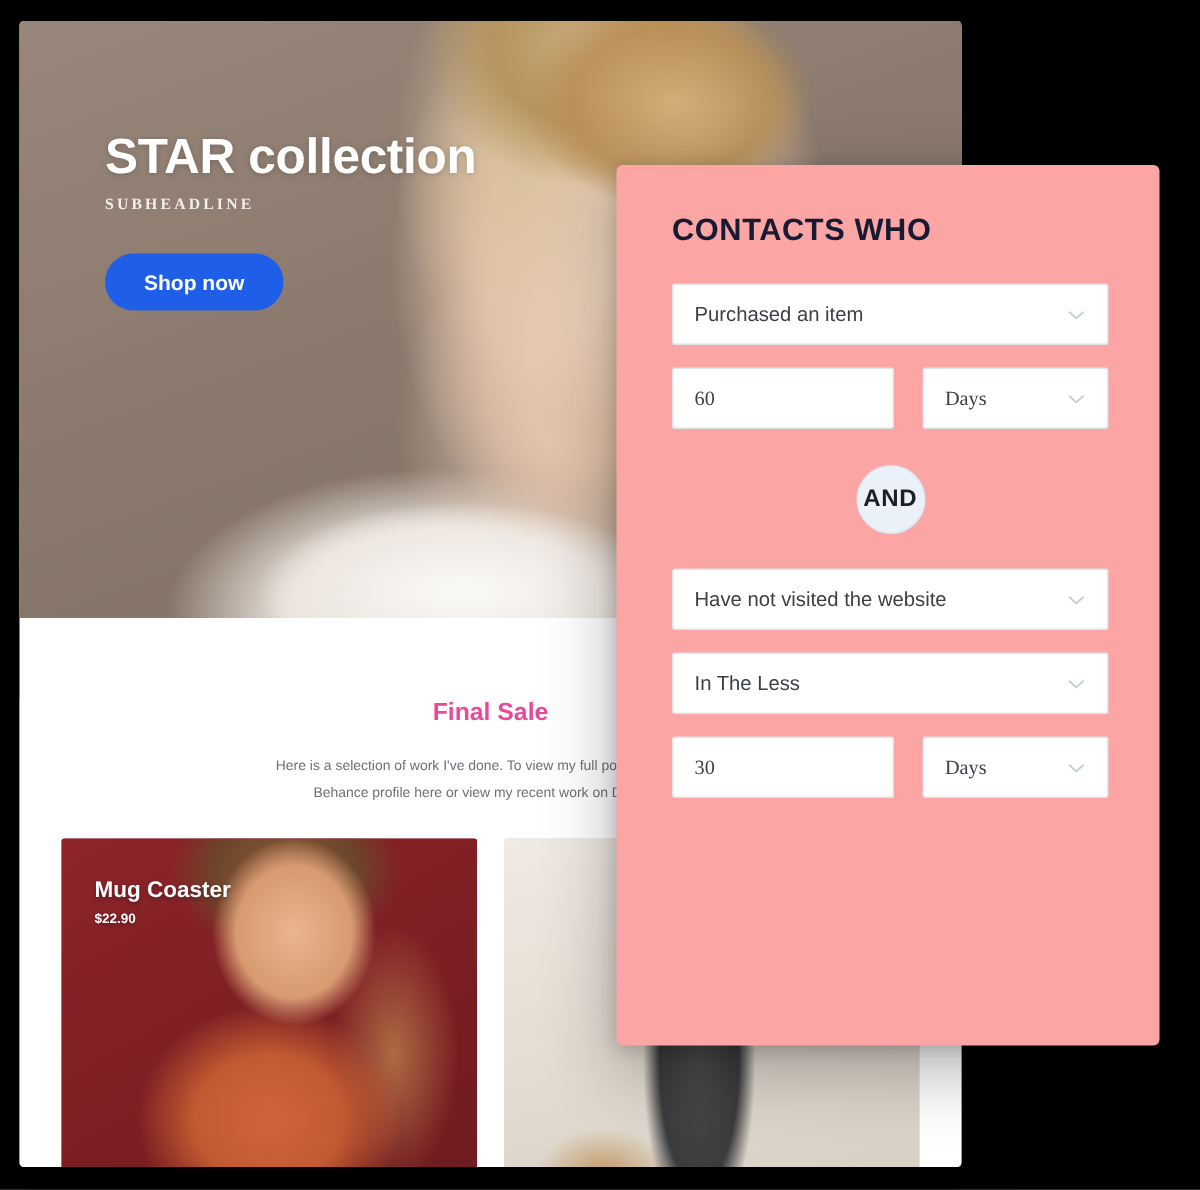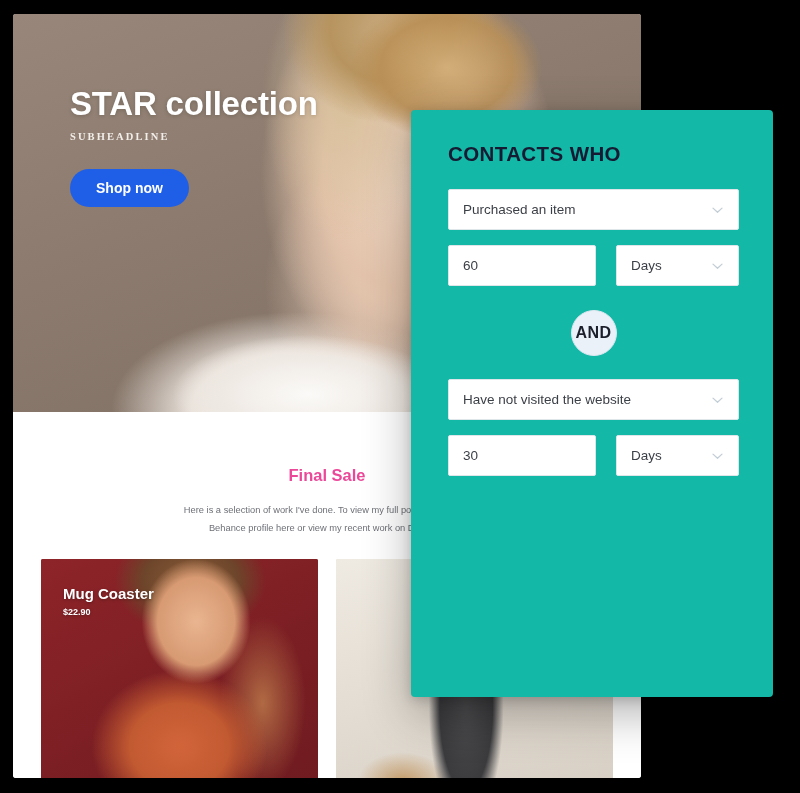--- a/index.html
+++ b/index.html
@@ -141,21 +141,21 @@
     color: #ffffff;
     font-size: 9px; font-weight: 700;
     text-shadow: 0 1px 3px rgba(0,0,0,.3);
   }
 
   
   .panel {
     position: absolute;
     left: 411px; top: 110px;
     width: 362px; height: 587px;
-    background: #14b8a6;
+    background: #fca5a5;
     border-radius: 4px;
     box-shadow: 0 16px 48px rgba(0,0,0,0.30), 0 3px 12px rgba(0,0,0,0.16);
     padding: 32px 34px 0 37px;
   }
   .panel-title {
     font-size: 20.5px;
     font-weight: 700;
     color: #161b33;
     letter-spacing: 0.4px;
     margin-bottom: 23px;
@@ -181,26 +181,27 @@
   .chev {
     position: absolute;
     right: 13px; top: 50%;
     transform: translateY(-50%);
     width: 15px; height: 15px;
   }
   .chev svg { display:block; width:15px; height:15px; }
 
   .row2 {
     display: flex;
-    gap: 12px;
+    gap: 19px;
     margin-bottom: 0;
+    font-family: Liberation Serif, serif;
   }
   .row2 .field { margin-bottom: 0; }
   .row2 .f-num { width: 148px; flex: 0 0 148px; }
-  .row2 .f-unit { flex: 1 1 auto; margin-left: 8px; }
+  .row2 .f-unit { flex: 1 1 auto; }
 
   .andwrap {
     display: flex;
     justify-content: center;
     margin: 24px 0 23px 0;
   }
   .and-badge {
     width: 46px; height: 46px;
     border-radius: 50%;
     background: #eaf1f8;
@@ -300,20 +301,28 @@
 
     <div class="field">
       <span class="val">Have not visited the website</span>
       <span class="chev">
         <svg viewBox="0 0 20 20" fill="none" stroke="#c3ced7" stroke-width="1.7" stroke-linecap="round" stroke-linejoin="round">
             <path d="M4 7.5 L10 13 L16 7.5"></path>
           </svg>
       </span>
     </div>
 
+    <div class="field">
+      <span class="val">In The Less</span>
+      <span class="chev">
+        <svg viewBox="0 0 20 20" fill="none" stroke="#c3ced7" stroke-width="1.7" stroke-linecap="round" stroke-linejoin="round">
+            <path d="M4 7.5 L10 13 L16 7.5"></path>
+          </svg>
+      </span>
+    </div>
 
     <div class="row2">
       <div class="field f-num">
         <span class="val">30</span>
       </div>
       <div class="field f-unit">
         <span class="val">Days</span>
         <span class="chev">
           <svg viewBox="0 0 20 20" fill="none" stroke="#c3ced7" stroke-width="1.7" stroke-linecap="round" stroke-linejoin="round">
               <path d="M4 7.5 L10 13 L16 7.5"></path>

